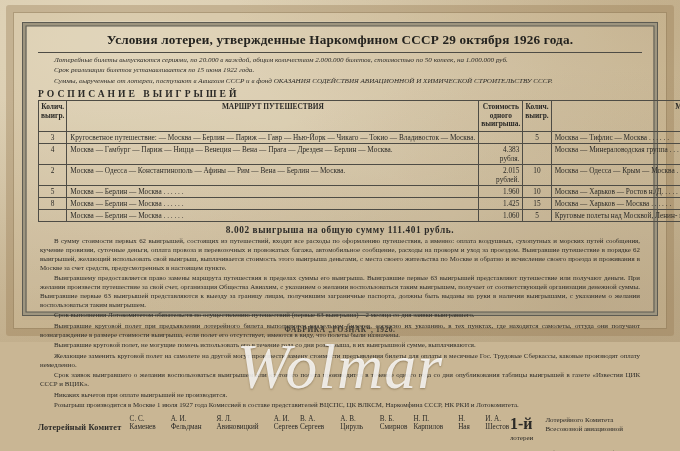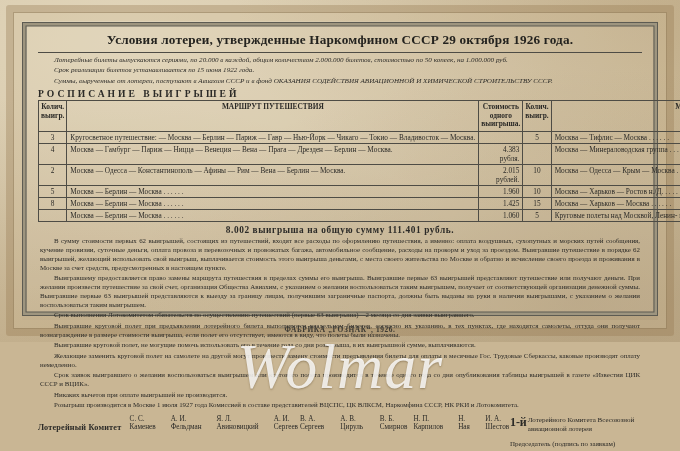--- a/index.html
+++ b/index.html
@@ -75,21 +75,21 @@
   }
   .body-text{font-size:6.9px;line-height:1.3;text-align:justify;padding:0 2px;}
   .body-text p{margin:0 0 1.5px 0;text-indent:14px;}
   .signatures{
     display:flex;align-items:flex-start;margin-top:5px;font-size:7.2px;
   }
   .sig-label{font-weight:bold;font-size:8.2px;width:104px;padding-top:8px;letter-spacing:.2px;}
   .sig-cols{display:flex;flex:1;gap:6px;}
   .sig-col{display:flex;flex-direction:row;gap:15px;min-width:74px;}
   .sig-right{width:150px;font-size:7px;line-height:1.3;text-align:left;padding-top:1px;}
-  .sig-right .num{font-weight:bold;font-size:12px;float:left;margin-right:1px;line-height:1;}
+  .sig-right .num{font-weight:bold;font-size:16px;float:left;margin-right:13px;line-height:1;}
   .chair{font-size:7px;margin-top:6px;}
   .goznak{
     position:absolute;left:0;right:0;bottom:8px;text-align:center;
     font-size:7.4px;font-weight:bold;letter-spacing:.6px;color:#3b3ا;color:#3b3933;
   }
   .watermark{
     position:absolute;left:50%;top:330px;transform:translateX(-50%);
     font-family:"Liberation Serif", serif;
     font-size:64px;font-style:italic;color:rgba(255,255,255,.82);
     text-shadow:0 1px 2px rgba(90,70,40,.45);

